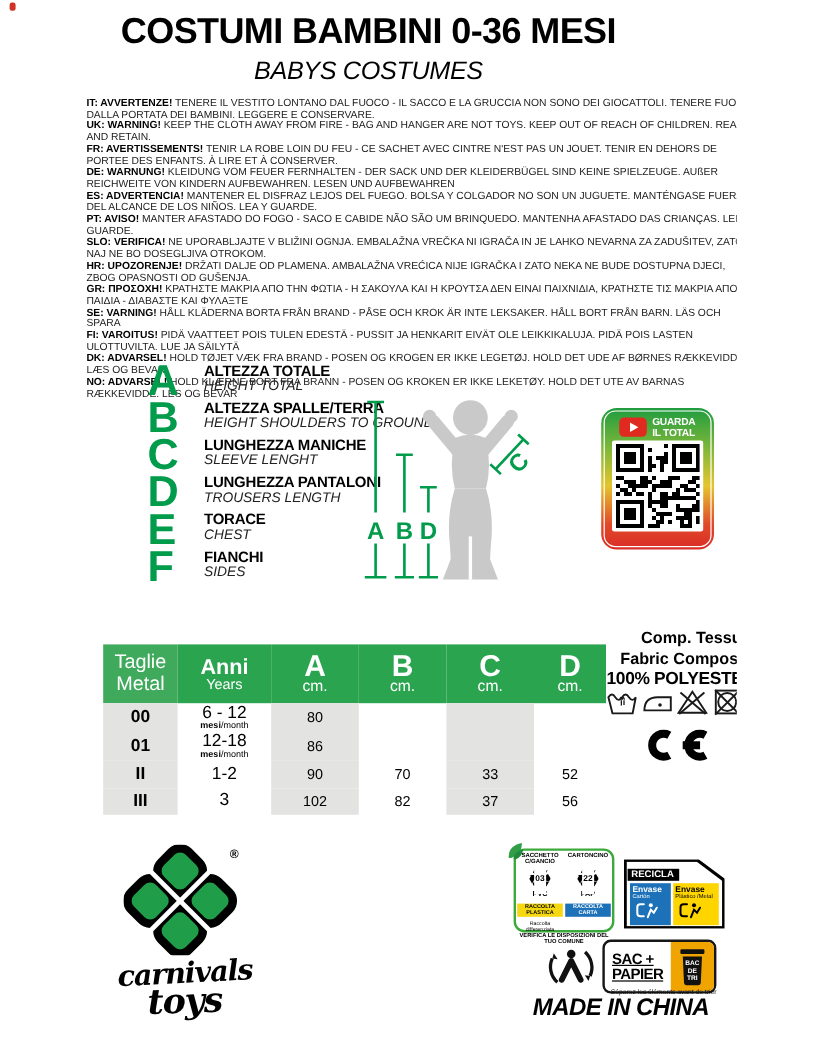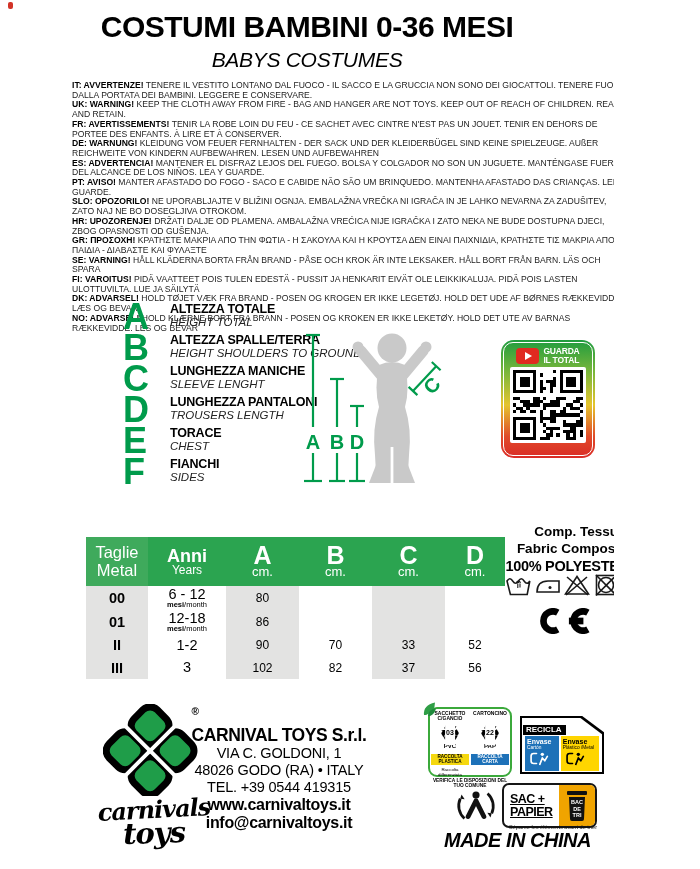--- a/index.html
+++ b/index.html
@@ -125,21 +125,21 @@
   <div class="title">COSTUMI BAMBINI 0-36 MESI</div>
   <div class="subtitle">BABYS COSTUMES</div>
 
   <div class="warnings">
     <div class="warn"><b>IT: AVVERTENZE!</b> <span>TENERE IL VESTITO LONTANO DAL FUOCO - IL SACCO E LA GRUCCIA NON SONO DEI GIOCATTOLI. TENERE FUORI DALLA PORTATA DEI BAMBINI. LEGGERE E CONSERVARE.</span></div>
     <div class="warn"><b>UK: WARNING!</b> <span>KEEP THE CLOTH AWAY FROM FIRE - BAG AND HANGER ARE NOT  TOYS. KEEP OUT OF REACH OF CHILDREN.  READ AND RETAIN.</span></div>
     <div class="warn"><b>FR: AVERTISSEMENTS!</b> <span>TENIR LA ROBE LOIN DU FEU - CE SACHET AVEC CINTRE N'EST PAS UN JOUET. TENIR EN DEHORS DE PORTEE DES ENFANTS. À LIRE ET À CONSERVER.</span></div>
     <div class="warn"><b>DE: WARNUNG!</b> <span>KLEIDUNG VOM FEUER FERNHALTEN - DER SACK UND DER KLEIDERBÜGEL SIND KEINE SPIELZEUGE. AUßER REICHWEITE VON KINDERN AUFBEWAHREN. LESEN UND AUFBEWAHREN</span></div>
     <div class="warn"><b>ES: ADVERTENCIA!</b> <span>MANTENER EL DISFRAZ LEJOS DEL FUEGO. BOLSA Y COLGADOR NO SON UN JUGUETE. MANTÉNGASE FUERA DEL ALCANCE DE LOS NIÑOS. LEA Y GUARDE.</span></div>
     <div class="warn"><b>PT: AVISO!</b> <span>MANTER AFASTADO DO FOGO - SACO E CABIDE NÃO SÃO UM BRINQUEDO. MANTENHA AFASTADO DAS CRIANÇAS. LEIA E GUARDE.</span></div>
-    <div class="warn"><b>SLO: OPOZORILO!</b> <span>NE UPORABLJAJTE V BLIŽINI OGNJA. EMBALAŽNA VREČKA NI IGRAČA IN JE LAHKO NEVARNA ZA ZADUŠITEV, ZATO NAJ NE BO DOSEGLJIVA OTROKOM.</span></div>
+    <div class="warn"><b>SLO: VERIFICA!</b> <span>NE UPORABLJAJTE V BLIŽINI OGNJA. EMBALAŽNA VREČKA NI IGRAČA IN JE LAHKO NEVARNA ZA ZADUŠITEV, ZATO NAJ NE BO DOSEGLJIVA OTROKOM.</span></div>
     <div class="warn"><b>HR: UPOZORENJE!</b> <span>DRŽATI DALJE OD PLAMENA. AMBALAŽNA VREĆICA NIJE IGRAČKA I ZATO NEKA NE BUDE DOSTUPNA DJECI, ZBOG OPASNOSTI OD GUŠENJA.</span></div>
     <div class="warn"><b>GR: ΠΡΟΣΟΧΗ!</b> <span>ΚΡΑΤΗΣΤΕ ΜΑΚΡΙΑ ΑΠΟ ΤΗΝ ΦΩΤΙΑ - Η ΣΑΚΟΥΛΑ ΚΑΙ Η ΚΡΟΥΤΣΑ ΔΕΝ ΕΙΝΑΙ ΠΑΙΧΝΙΔΙΑ, ΚΡΑΤΗΣΤΕ ΤΙΣ ΜΑΚΡΙΑ ΑΠΟ ΤΑ ΠΑΙΔΙΑ - ΔΙΑΒΑΣΤΕ ΚΑΙ ΦΥΛΑΞΤΕ</span></div>
     <div class="warn"><b>SE: VARNING!</b> <span>HÅLL KLÄDERNA BORTA FRÅN BRAND - PÅSE OCH KROK ÄR INTE LEKSAKER. HÅLL BORT FRÅN BARN. LÄS OCH SPARA</span></div>
     <div class="warn"><b>FI: VAROITUS!</b> <span>PIDÄ VAATTEET POIS TULEN EDESTÄ - PUSSIT JA HENKARIT EIVÄT OLE LEIKKIKALUJA. PIDÄ POIS LASTEN ULOTTUVILTA. LUE JA SÄILYTÄ</span></div>
     <div class="warn"><b>DK: ADVARSEL!</b> <span>HOLD TØJET VÆK FRA BRAND - POSEN OG KROGEN ER IKKE LEGETØJ. HOLD DET UDE AF BØRNES RÆKKEVIDDE. LÆS OG BEVAR.</span></div>
     <div class="warn"><b>NO: ADVARSEL!</b> <span>HOLD KLÆRNE BORT FRA BRANN - POSEN OG KROKEN ER IKKE LEKETØY. HOLD DET UTE AV BARNAS RÆKKEVIDDE. LES OG BEVAR</span></div>
   </div>
 
   <div class="legend">
     <div class="leg-item">
@@ -500,28 +500,20 @@
         <rect x="7" y="39" width="42" height="42" rx="13" transform="rotate(45 28 60)" fill="#1f9d49" stroke="#000" stroke-width="9"></rect>
         <line x1="26" y1="26" x2="94" y2="94" stroke="#fff" stroke-width="5"></line>
         <line x1="94" y1="26" x2="26" y2="94" stroke="#fff" stroke-width="5"></line>
       </g>
       <text x="113" y="14" font-size="13" font-weight="bold" font-family="Liberation Sans,sans-serif">®</text>
     </svg>
     <div class="logo-script">carnivals</div>
     <div class="logo-toys">toys</div>
   </div>
 
-  <div class="company">
-    <div class="co-name">CARNIVAL TOYS S.r.l.</div>
-    <div class="co-line">VIA C. GOLDONI, 1</div>
-    <div class="co-line">48026 GODO (RA) • ITALY</div>
-    <div class="co-line">TEL. +39 0544 419315</div>
-    <div class="co-bold">www.carnivaltoys.it</div>
-    <div class="co-bold">info@carnivaltoys.it</div>
-  </div>
 
   <div class="pack-it">
     <svg class="leaf" width="16" height="16" viewBox="0 0 16 16">
       <path d="M2,14 Q1,4 13,1.5 Q13,11 4,14 Z" fill="#2f9e46"></path>
       <path d="M6,15 Q6,9 14,7 Q13,13 8,15 Z" fill="#1f8a3c"></path>
     </svg>
     <div class="pack-cols">
       <div class="pack-col">
         <div class="pack-title">SACCHETTO</div>
         <div class="pack-title">C/GANCIO</div>

